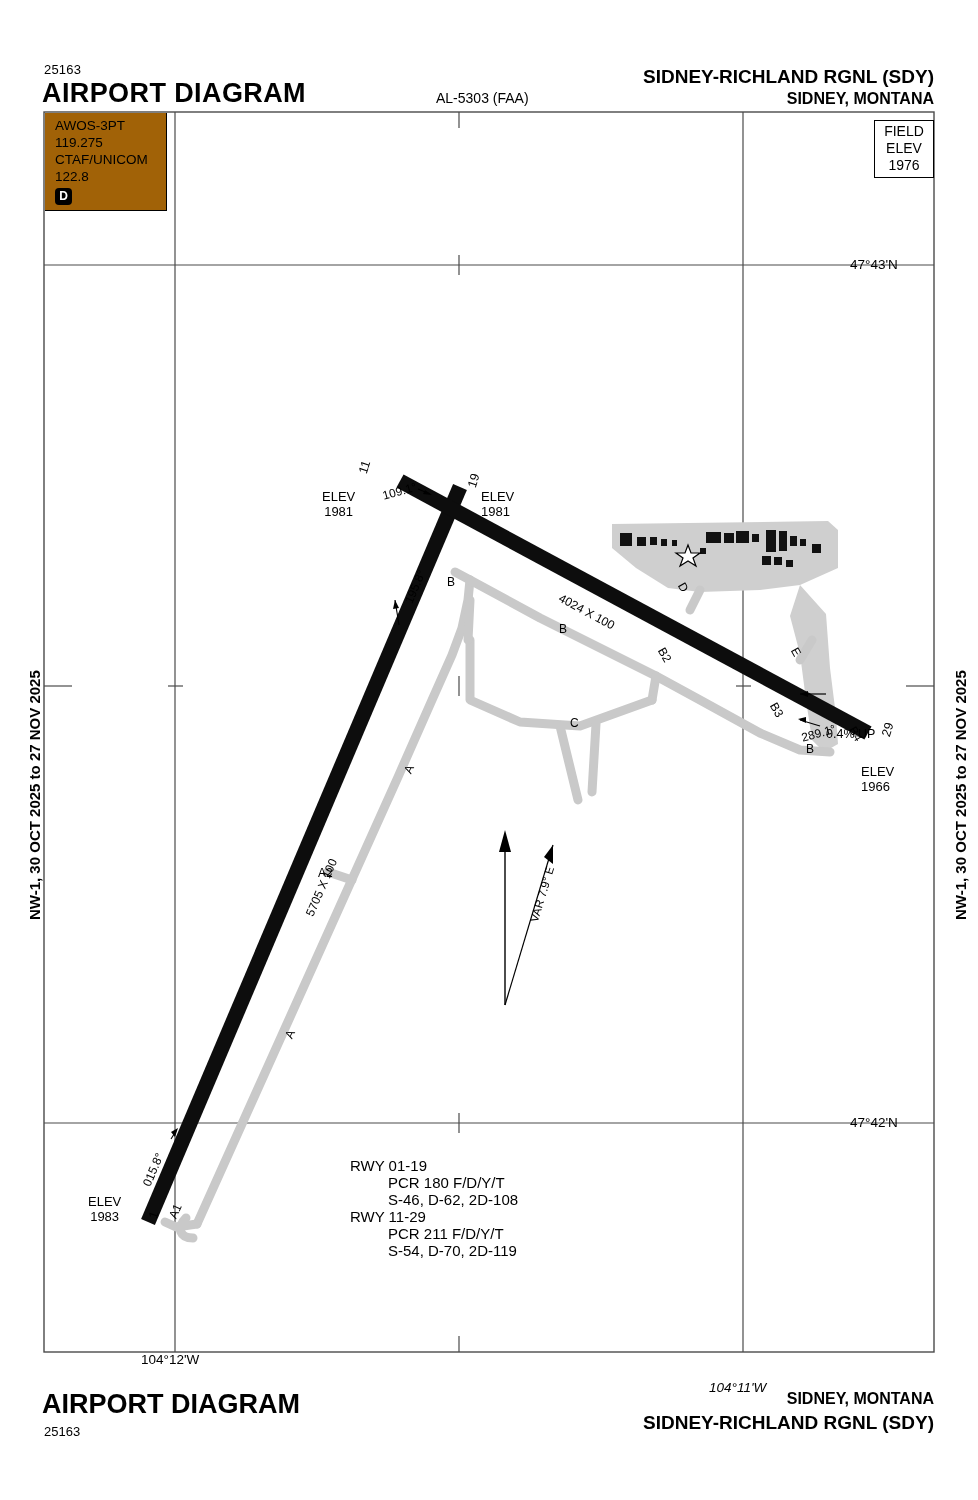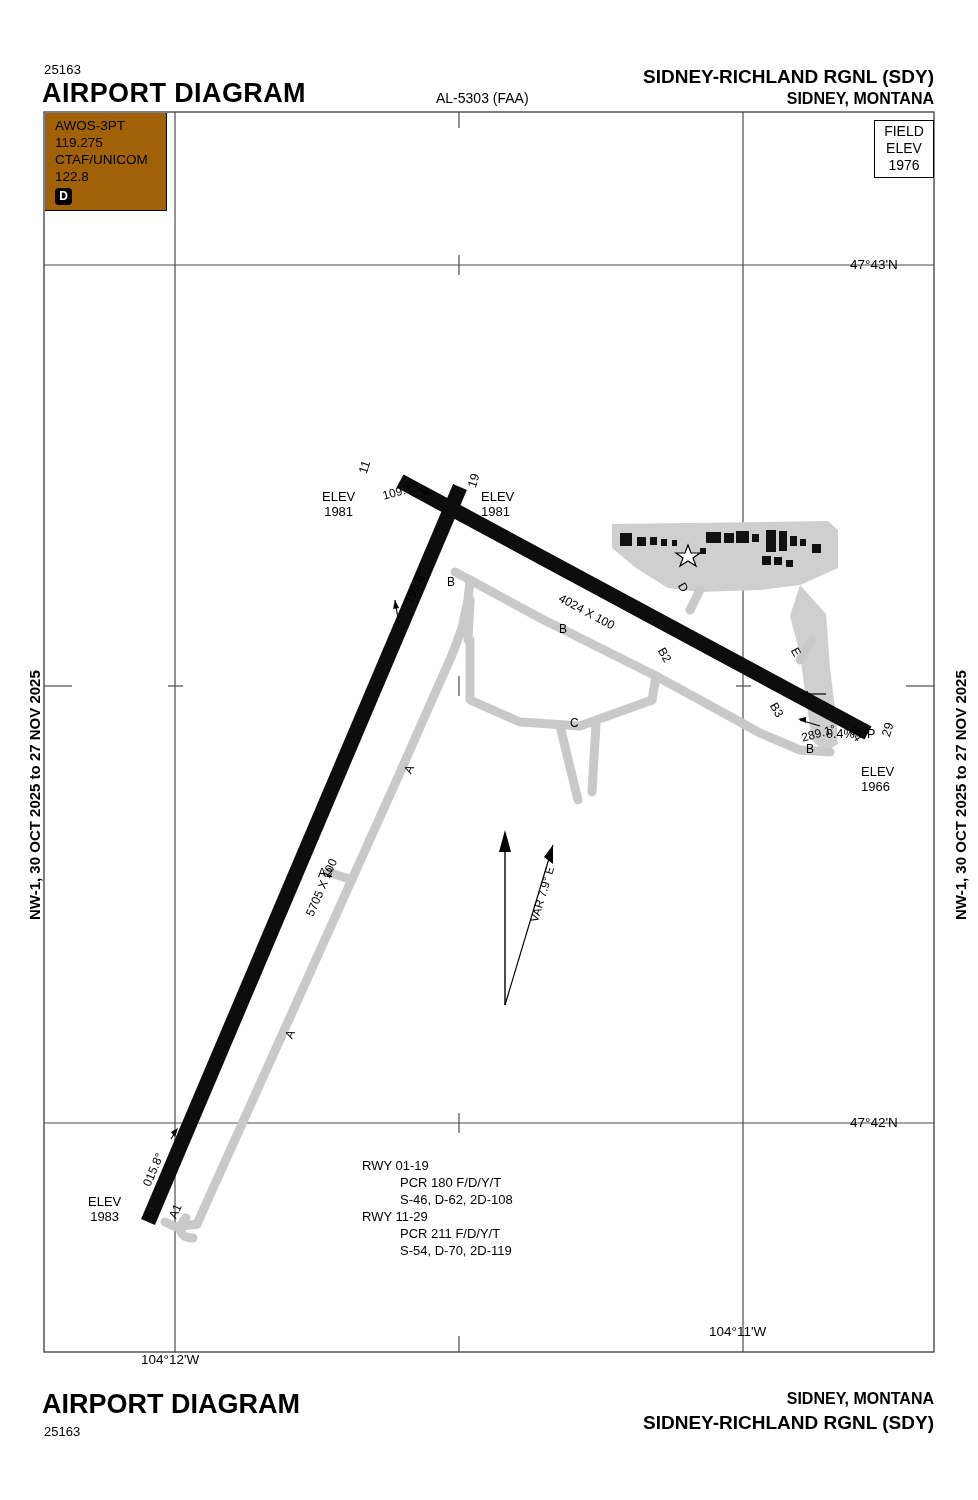--- a/index.html
+++ b/index.html
@@ -136,40 +136,40 @@
     background: #fff;
   }
   
   .grat {
     position: absolute;
     font-size: 13.5px;
   }
   #lat43 { left: 850px; top: 257px; }
   #lat42 { left: 850px; top: 1115px; text-align: center; }
   #lon12 { left: 141px; top: 1352px; }
-  #lon11 { left: 709px; top: 1324px; }
+  #lon11 { left: 709px; top: 1380px; font-style: italic; }
 
   
   .maptext {
     position: absolute;
     font-size: 13px;
     white-space: nowrap;
     line-height: 15px;
   }
   .maptext.small { font-size: 12px; }
 
   #elev-11 { left: 322px; top: 489px; text-align: center; }
   #elev-29r { left: 481px; top: 489px; }
   #elev-19 { left: 88px; top: 1194px; text-align: center; }
   #elev-29 { left: 861px; top: 764px; }
 
   #rwy-notes {
     position: absolute;
-    left: 362px; top: 1157px;
-    font-size: 13px;
+    left: 350px; top: 1157px;
+    font-size: 15px;
     line-height: 17px;
   }
   #rwy-notes .ind { padding-left: 38px; }
 
   #varnote {
     position: absolute;
     left: 405px; top: 1018px;
     font-size: 12.5px;
     line-height: 15px;
     text-align: center;

